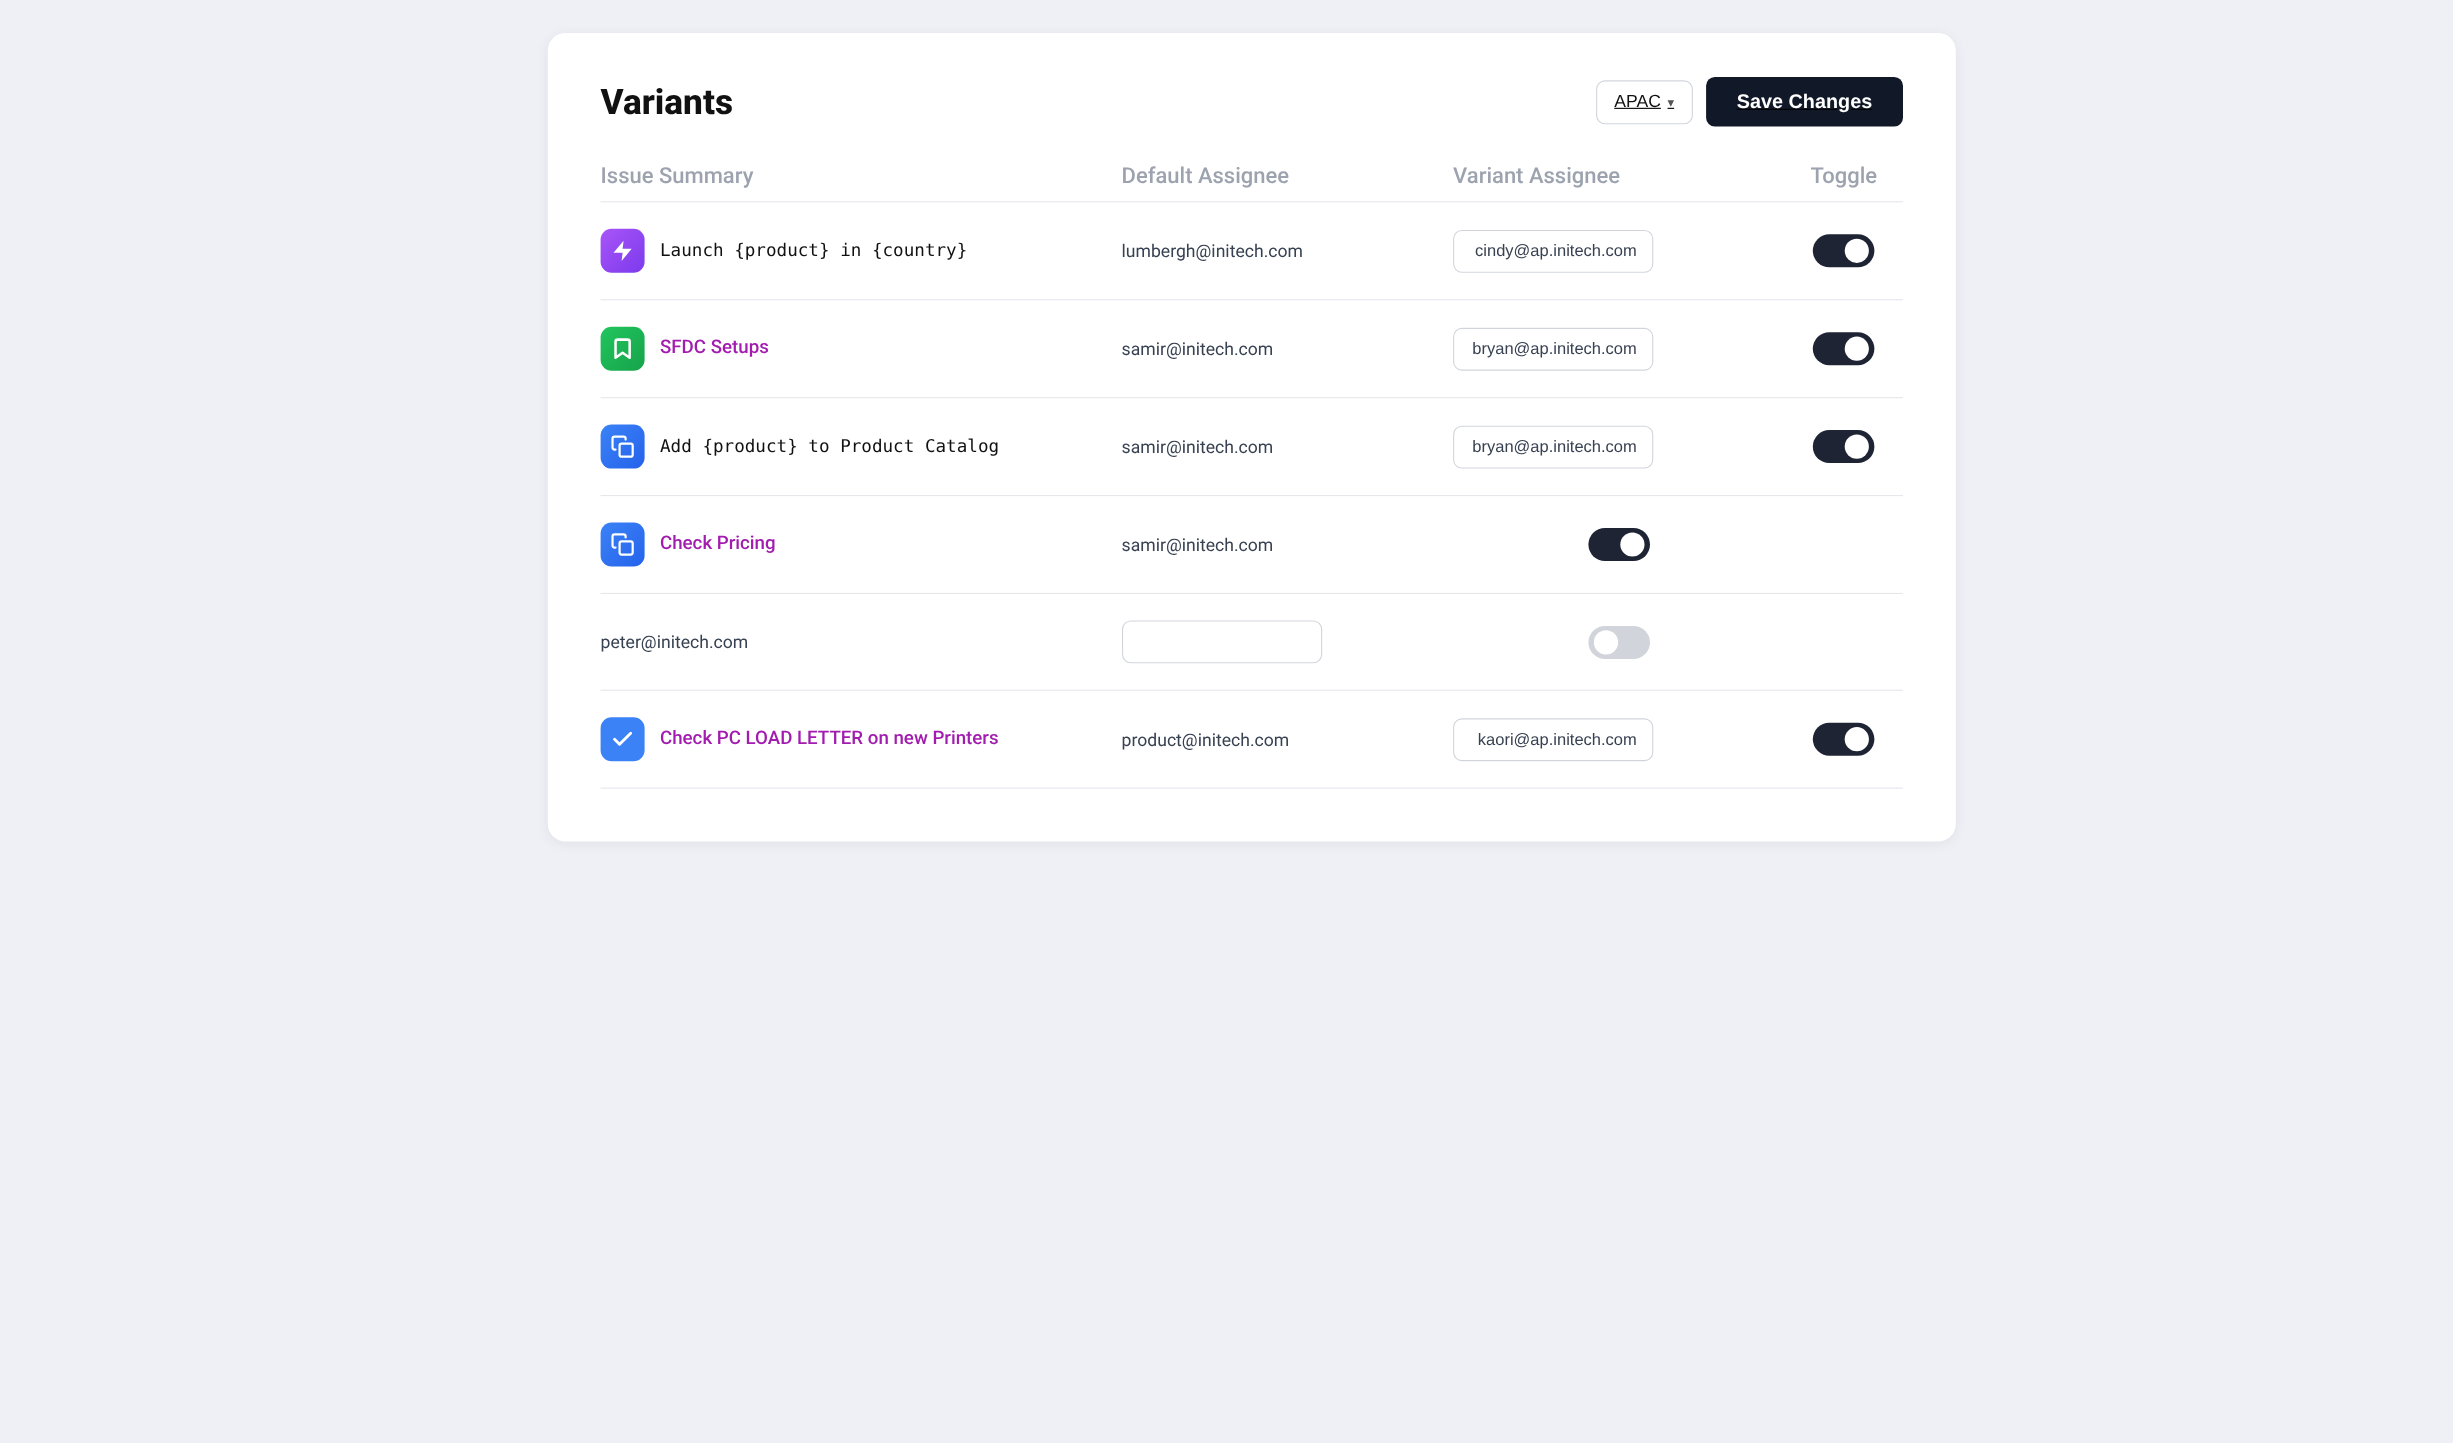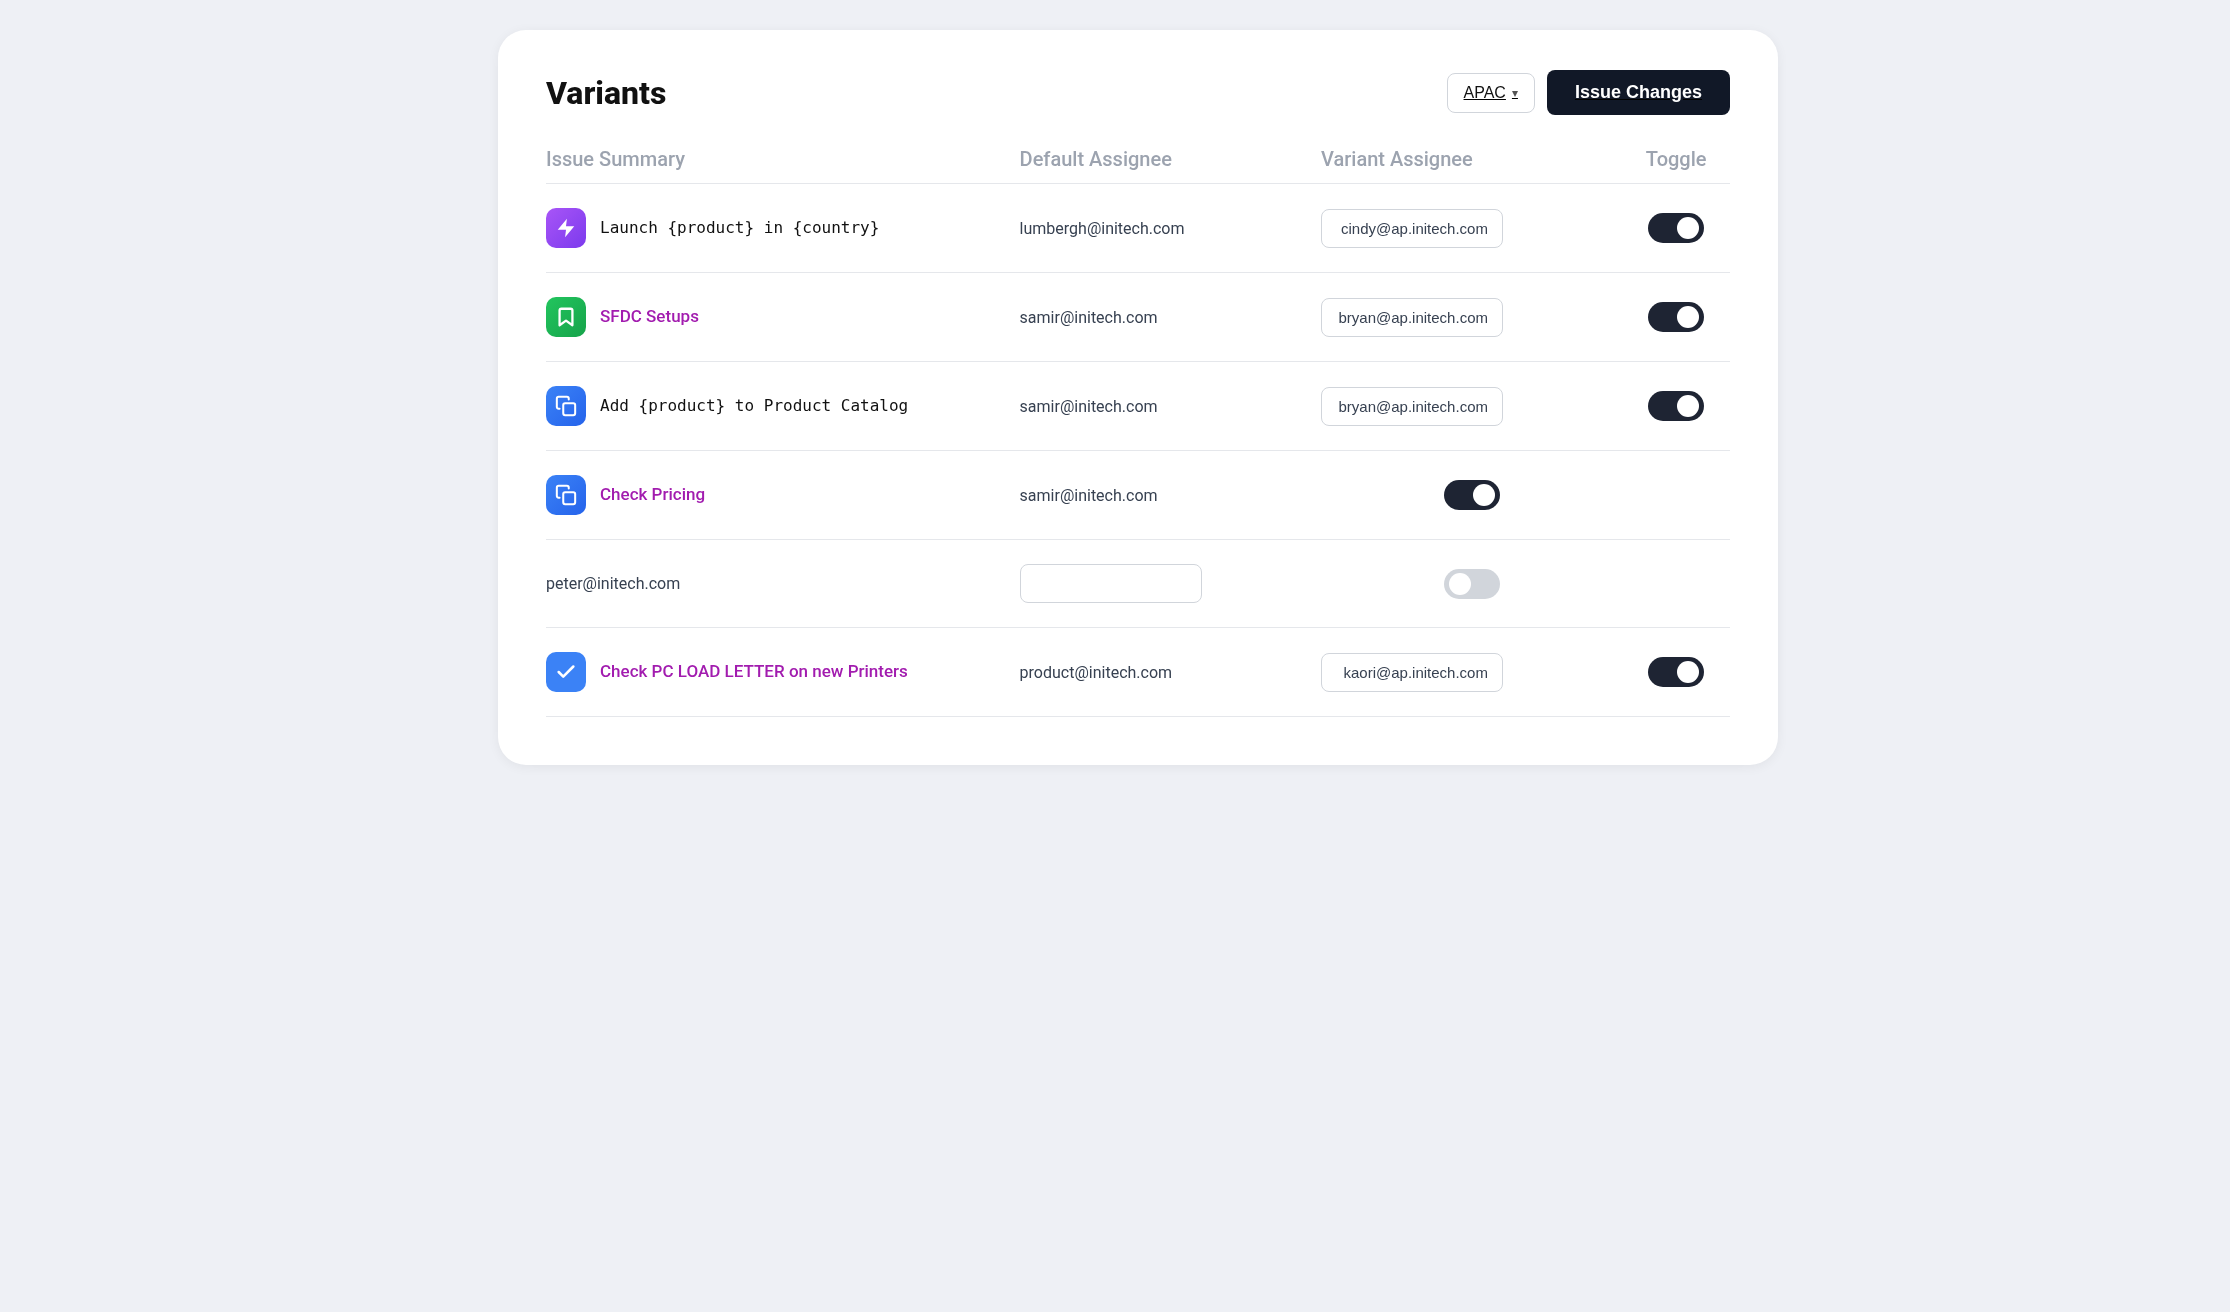--- a/index.html
+++ b/index.html
@@ -7,21 +7,21 @@
       background: #eef0f5;
       font-family: -apple-system, BlinkMacSystemFont, 'Segoe UI', Roboto, sans-serif;
       display: flex;
       align-items: flex-start;
       justify-content: center;
       min-height: 100vh;
       padding: 30px 20px;
     }
     .card {
       background: #fff;
-      border-radius: 28px;
+      border-radius: 16px;
       padding: 40px 48px 48px 48px;
       width: 1280px;
       max-width: 100%;
       box-shadow: 0 2px 12px rgba(0,0,0,0.06);
       margin-left: 46px;
     }
     .header {
       display: flex;
       align-items: center;
       justify-content: space-between;
@@ -184,21 +184,21 @@
 <body>
 
 <div class="card">
   <div class="header">
     <h1 class="page-title">Variants</h1>
     <div class="header-actions">
       <button class="region-dropdown">
         <span>APAC</span>
         <span class="chevron">▾</span>
       </button>
-      <button class="save-btn">Issue Changes</button>
+      <button class="save-btn">Save Changes</button>
     </div>
   </div>
 
   <div class="table-header">
     <div class="table-header-cell">Issue Summary</div>
     <div class="table-header-cell">Default Assignee</div>
     <div class="table-header-cell">Variant Assignee</div>
     <div class="table-header-cell">Toggle</div>
   </div>
 

